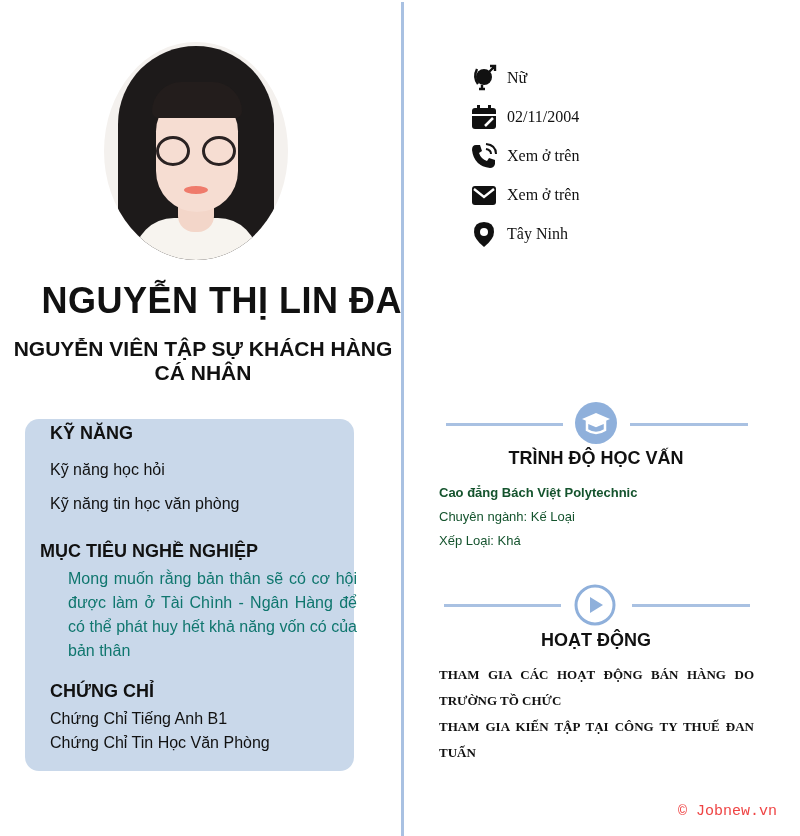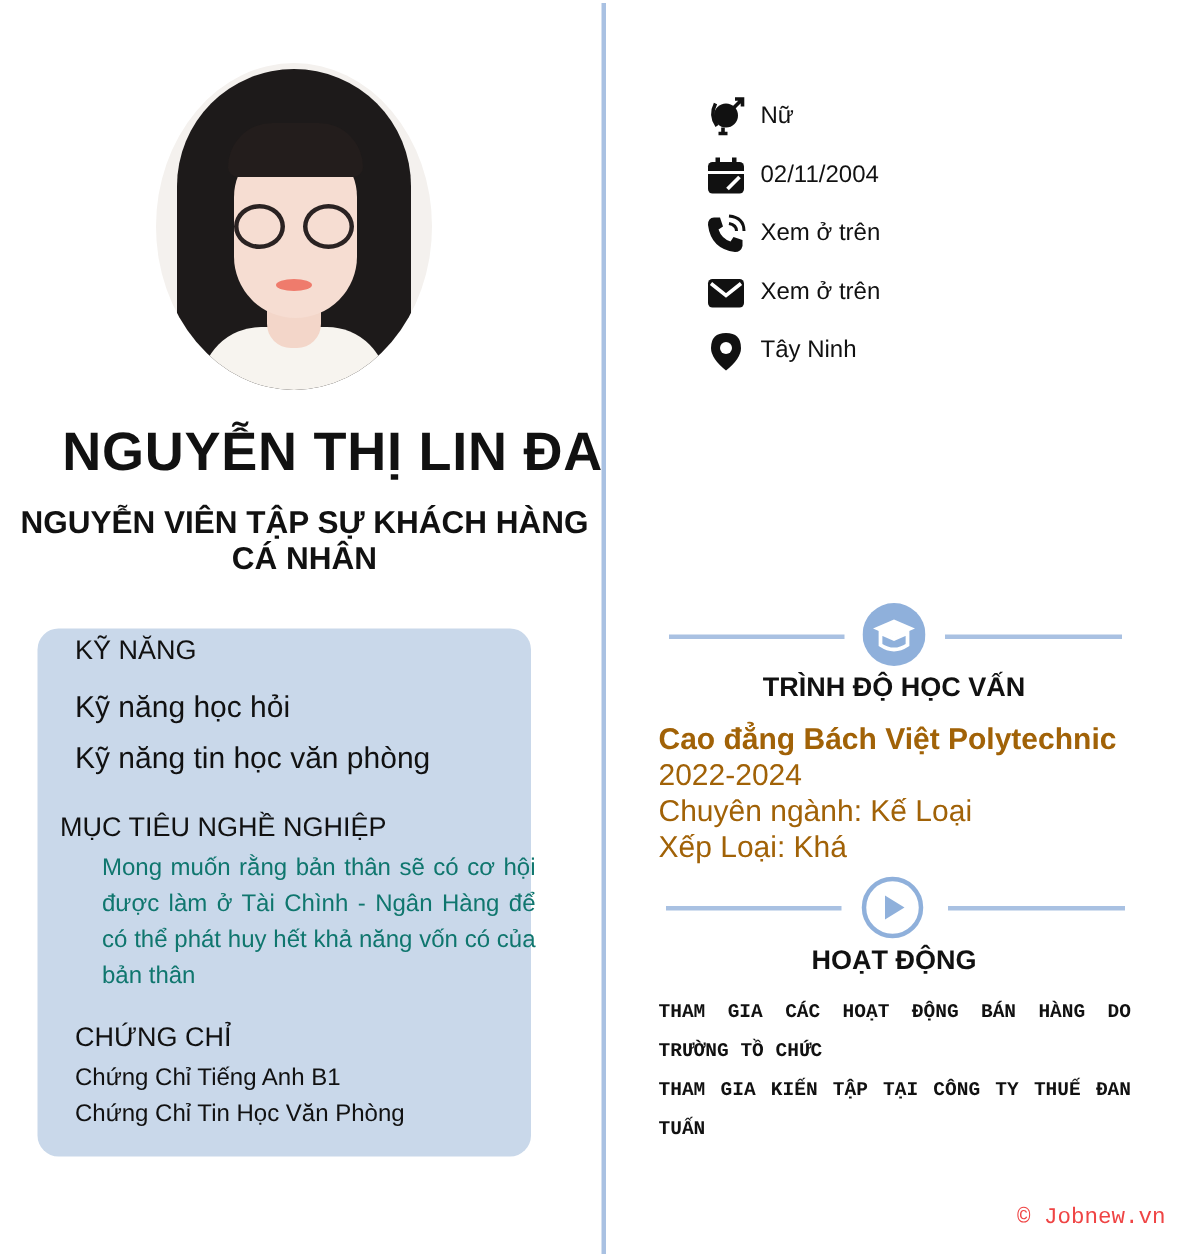--- a/index.html
+++ b/index.html
@@ -17,44 +17,44 @@
     .avatar .glass.l { left: 52px; }
     .avatar .glass.r { left: 98px; }
     .avatar .lips { position: absolute; left: 80px; top: 144px; width: 24px; height: 8px; border-radius: 50%; background: #ef7b6c; }
     .avatar .shirt { position: absolute; left: 30px; top: 176px; width: 124px; height: 60px; border-radius: 40px 40px 0 0; background: #f7f4ef; }
     .avatar .neck { position: absolute; left: 74px; top: 160px; width: 36px; height: 30px; background: #f3d6c9; border-radius: 0 0 16px 16px; }
 
     .name { position: absolute; left: 0; top: 280px; width: 402px; text-align: right; font-size: 36px; font-weight: 700; letter-spacing: 0.5px; color: #111; }
     .title { position: absolute; left: 10px; top: 337px; width: 386px; text-align: center; font-size: 21px; font-weight: 700; line-height: 24px; color: #111; }
 
     .panel { position: absolute; left: 25px; top: 419px; width: 329px; height: 352px; background: #c9d8ea; border-radius: 14px; padding: 0 15px 0 25px; }
-    .panel h3 { font-size: 18px; font-weight: 400; color: #111; }
+    .panel h3 { font-size: 18px; font-weight: 700; color: #111; }
     .panel .skills-h { position: absolute; left: 25px; top: 4px; }
-    .panel .skill { position: absolute; left: 25px; font-size: 20px; color: #111; }
+    .panel .skill { position: absolute; left: 25px; font-size: 16px; color: #111; }
     .panel .goal-h { position: absolute; left: 15px; top: 122px; }
     .panel .goal { position: absolute; left: 43px; top: 148px; width: 289px; font-size: 16px; line-height: 24px; text-align: justify; color: #0f766e; }
     .panel .cert-h { position: absolute; left: 25px; top: 262px; }
     .panel .cert { position: absolute; left: 25px; font-size: 16px; color: #111; }
 
     
-    .contact { position: absolute; left: 470px; top: 58px; }
+    .contact { position: absolute; left: 470px; top: 58px; font-family: Liberation Serif, serif; }
     .contact .row { position: relative; height: 39px; display: flex; align-items: center; }
     .contact .ico { width: 28px; height: 28px; display: inline-flex; align-items: center; justify-content: center; margin-right: 9px; }
     .contact .ico svg { width: 28px; height: 28px; }
     .contact .txt { font-size: 16px; color: #111; }
 
     
     .sec-line { position: absolute; height: 3px; background: #a9c1e2; }
     .sec-icon { position: absolute; width: 42px; height: 42px; }
     .sec-title { position: absolute; left: 404px; width: 384px; text-align: center; font-size: 18px; font-weight: 700; color: #111; }
 
-    .edu { position: absolute; left: 439px; top: 481px; font-size: 20px; line-height: 24px; color: #a16207; }
+    .edu { position: absolute; left: 439px; top: 481px; font-size: 13px; line-height: 24px; color: #14532d; }
     .edu .school { font-weight: 700; }
 
-    .acts { position: absolute; left: 439px; top: 662px; width: 315px; font-family: Liberation Mono, monospace; font-size: 13px; font-weight: 700; line-height: 26px; text-align: justify; color: #111; }
+    .acts { position: absolute; left: 439px; top: 662px; width: 315px; font-family: Liberation Serif, serif; font-size: 13px; font-weight: 700; line-height: 26px; text-align: justify; color: #111; }
     .acts div { text-align: justify; text-align-last: left; }
 
     .footer { position: absolute; left: 678px; top: 803px; font-family: "Liberation Mono", "DejaVu Sans Mono", monospace; font-size: 15px; color: #ef4444; }
   </style>
 </head>
 <body>
 
 <div class="divider-v"></div>
 
 <div class="avatar">
@@ -143,21 +143,20 @@
 <div class="sec-icon" style="left:575px; top:402px;">
   <svg viewBox="0 0 42 42" width="42" height="42">
       <circle cx="21" cy="21" r="21" fill="#8fb0db"></circle>
       <path d="M7 17 L21 11 L35 17 L21 23 Z" fill="#fff"></path>
       <path d="M12 20 L12 28 Q21 34 30 28 L30 20 L21 24 Z" fill="none" stroke="#fff" stroke-width="2.5"></path>
     </svg>
 </div>
 <div class="sec-title" style="top:448px;">TRÌNH ĐỘ HỌC VẤN</div>
 <div class="edu">
   <div class="school">Cao đẳng Bách Việt Polytechnic</div>
-  <div>2022-2024</div>
   <div>Chuyên ngành: Kế Loại</div>
   <div>Xếp Loại: Khá</div>
 </div>
 
 <div class="sec-line" style="left:444px; top:604px; width:117px;"></div>
 <div class="sec-line" style="left:632px; top:604px; width:118px;"></div>
 <div class="sec-icon" style="left:574px; top:584px;">
   <svg viewBox="0 0 42 42" width="42" height="42">
       <circle cx="21" cy="21" r="19" fill="none" stroke="#8fb0db" stroke-width="3"></circle>
       <path d="M16 13 L29 21 L16 29 Z" fill="#8fb0db"></path>

